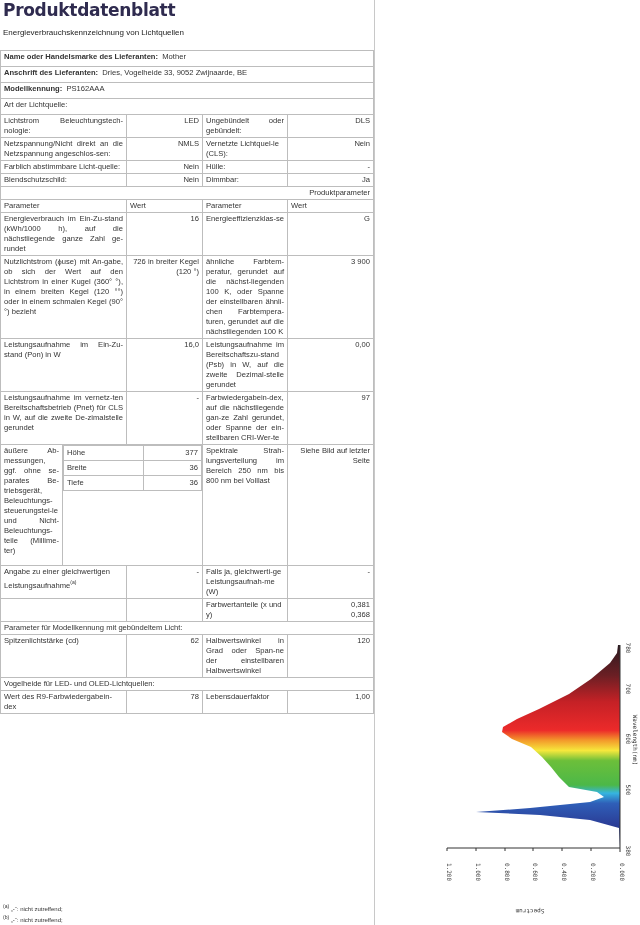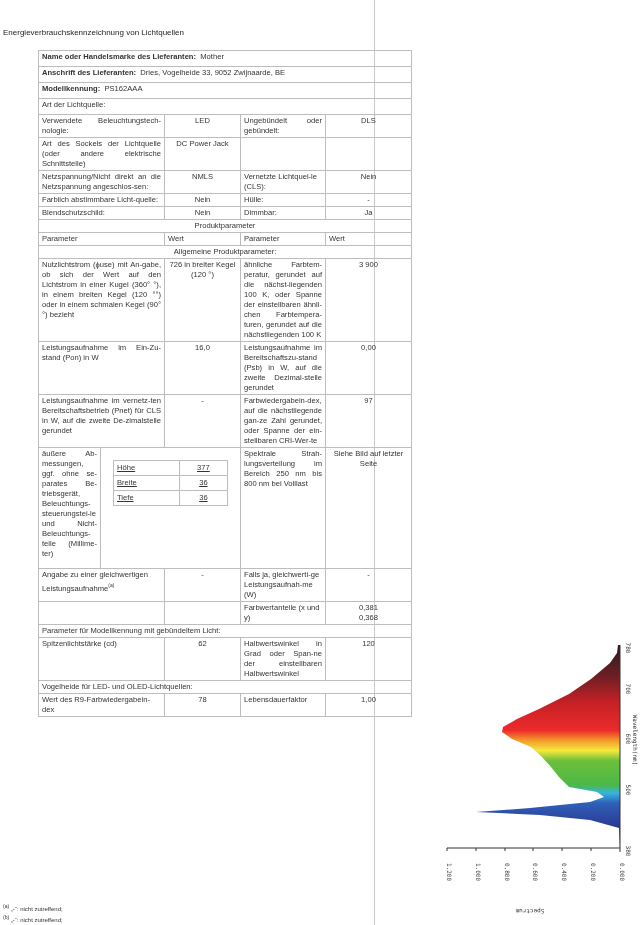--- a/index.html
+++ b/index.html
@@ -1,34 +1,35 @@
 <!DOCTYPE html>
 <html><head>
 <meta charset="utf-8">
 <style>
   html,body{margin:0;padding:0;background:#ffffff;}
   body{width:640px;height:925px;position:relative;overflow:hidden;font-family:"Liberation Sans",sans-serif;color:#222;}
   .page{position:absolute;left:0;top:0;width:374px;height:925px;border-right:1px solid #c8c8c8;}
   .title{position:absolute;left:3px;top:0px;font-family:"DejaVu Sans",sans-serif;font-weight:bold;font-size:17px;color:#2f2b4f;letter-spacing:-0.3px;}
   .subtitle{position:absolute;left:3px;top:27px;font-size:8px;line-height:11px;color:#222;}
-  table.sheet{position:absolute;left:0;top:50px;width:373px;border-collapse:collapse;table-layout:fixed;font-size:7.6px;line-height:10px;margin-left:38px;}
+  table.sheet{position:absolute;left:0;top:50px;width:373px;border-collapse:collapse;table-layout:fixed;font-size:7.6px;line-height:10px;}
   table.sheet td{border:1px solid #bdbdbd;padding:1px 3px;vertical-align:top;color:#333;}
-  td.c{text-align:center;}
+  td.c{text-align:right;}
   td.b{font-weight:normal;}
   td.j{text-align:justify;}
   .inline-label{font-weight:bold;}
   .foot{position:absolute;left:3px;font-size:6px;color:#333;}
   .foot sup{font-size:5px;}
   .dims td{border:none;padding:0 3px;}
   .chart{position:absolute;left:430px;top:630px;width:210px;height:295px;}
 </style>
 </head>
 <body>
 
 <div class="page">
+  <div class="title">Produktdatenblatt</div>
   <div class="subtitle">
     <div>Energieverbrauchskennzeichnung von Lichtquellen</div>
   </div>
 
   <table class="sheet">
     <colgroup>
       <col style="width:62px">
         <col style="width:64px">
         <col style="width:76px">
         <col style="width:85px">
@@ -42,30 +43,24 @@
           <td colspan="5" style="height:13px;"><span class="inline-label">Anschrift des Lieferanten:</span>&nbsp; <span>Dries, Vogelheide 33, 9052 Zwijnaarde, BE</span></td>
         </tr>
     <tr>
           <td colspan="5" style="height:13px;"><span class="inline-label">Modellkennung:</span>&nbsp; <span>PS162AAA</span></td>
         </tr>
     <tr>
           <td colspan="5" class="b" style="height:13px;">Art der Lichtquelle:</td>
         </tr>
 
     <tr>
-          <td colspan="2" class="j">Verwendete Beleuchtungstech-nologie:</td>
+          <td colspan="2" class="j">Lichtstrom Beleuchtungstech-nologie:</td>
           <td class="c">LED</td>
           <td class="j">Ungebündelt oder gebündelt:</td>
           <td class="c">DLS</td>
-        </tr>
-    <tr>
-          <td colspan="2" class="j" style="height:30px;">Art des Sockels der Lichtquelle (oder andere elektrische Schnittstelle)</td>
-          <td class="c">DC Power Jack</td>
-          <td></td>
-          <td class="c"></td>
         </tr>
     <tr>
           <td colspan="2" class="j">Netzspannung/Nicht direkt an die Netzspannung angeschlos-sen:</td>
           <td class="c">NMLS</td>
           <td>Vernetzte Lichtquel-le (CLS):</td>
           <td class="c">Nein</td>
         </tr>
     <tr>
           <td colspan="2" class="j">Farblich abstimmbare Licht-quelle:</td>
           <td class="c">Nein</td>
@@ -81,24 +76,27 @@
 
     <tr>
           <td colspan="5" class="b c">Produktparameter</td>
         </tr>
     <tr>
           <td colspan="2">Parameter</td>
           <td>Wert</td>
           <td>Parameter</td>
           <td>Wert</td>
         </tr>
-    <tr>
-          <td colspan="5" class="b c">Allgemeine Produktparameter:</td>
-        </tr>
-
+
+    <tr>
+          <td colspan="2" class="j">Energieverbrauch im Ein-Zu-stand (kWh/1000 h), auf die nächstliegende ganze Zahl ge-rundet</td>
+          <td class="c">16</td>
+          <td>Energieeffizienzklas-se</td>
+          <td class="c">G</td>
+        </tr>
     <tr>
           <td colspan="2" class="j">Nutzlichtstrom (ϕuse) mit An-gabe, ob sich der Wert auf den Lichtstrom in einer Kugel (360° °), in einem breiten Kegel (120 °°) oder in einem schmalen Kegel (90° °) bezieht</td>
           <td class="c">726 in breiter Kegel (120 °)</td>
           <td class="j">ähnliche Farbtem-peratur, gerundet auf die nächst-liegenden 100 K, oder Spanne der einstellbaren ähnli-chen Farbtempera-turen, gerundet auf die nächstliegenden 100 K</td>
           <td class="c">3 900</td>
         </tr>
     <tr>
           <td colspan="2" class="j">Leistungsaufnahme im Ein-Zu-stand (Pon) in W</td>
           <td class="c">16,0</td>
           <td class="j">Leistungsaufnahme im Bereitschaftszu-stand (Psb) in W, auf die zweite Dezimal-stelle gerundet</td>
@@ -106,21 +104,21 @@
         </tr>
     <tr>
           <td colspan="2" class="j">Leistungsaufnahme im vernetz-ten Bereitschaftsbetrieb (Pnet) für CLS in W, auf die zweite De-zimalstelle gerundet</td>
           <td class="c">-</td>
           <td class="j">Farbwiedergabein-dex, auf die nächstliegende gan-ze Zahl gerundet, oder Spanne der ein-stellbaren CRI-Wer-te</td>
           <td class="c">97</td>
         </tr>
 
     <tr>
       <td class="j" style="height:118px;">äußere Ab-messungen, ggf. ohne se-parates Be-triebsgerät, Beleuchtungs-steuerungstei-le und Nicht-Beleuchtungs-teile (Millime-ter)</td>
-      <td colspan="2" style="padding:12px;text-decoration:underline;">
+      <td colspan="2" style="padding:0;">
         <table class="dims" style="width:100%;border-collapse:collapse;font-size:7.6px;line-height:12px;">
           <tbody>
                 <tr style="border-bottom:1px solid #bdbdbd;">
                   <td>Höhe</td>
                   <td class="c">377</td>
                 </tr>
           <tr style="border-bottom:1px solid #bdbdbd;">
                   <td>Breite</td>
                   <td class="c">36</td>
                 </tr>

